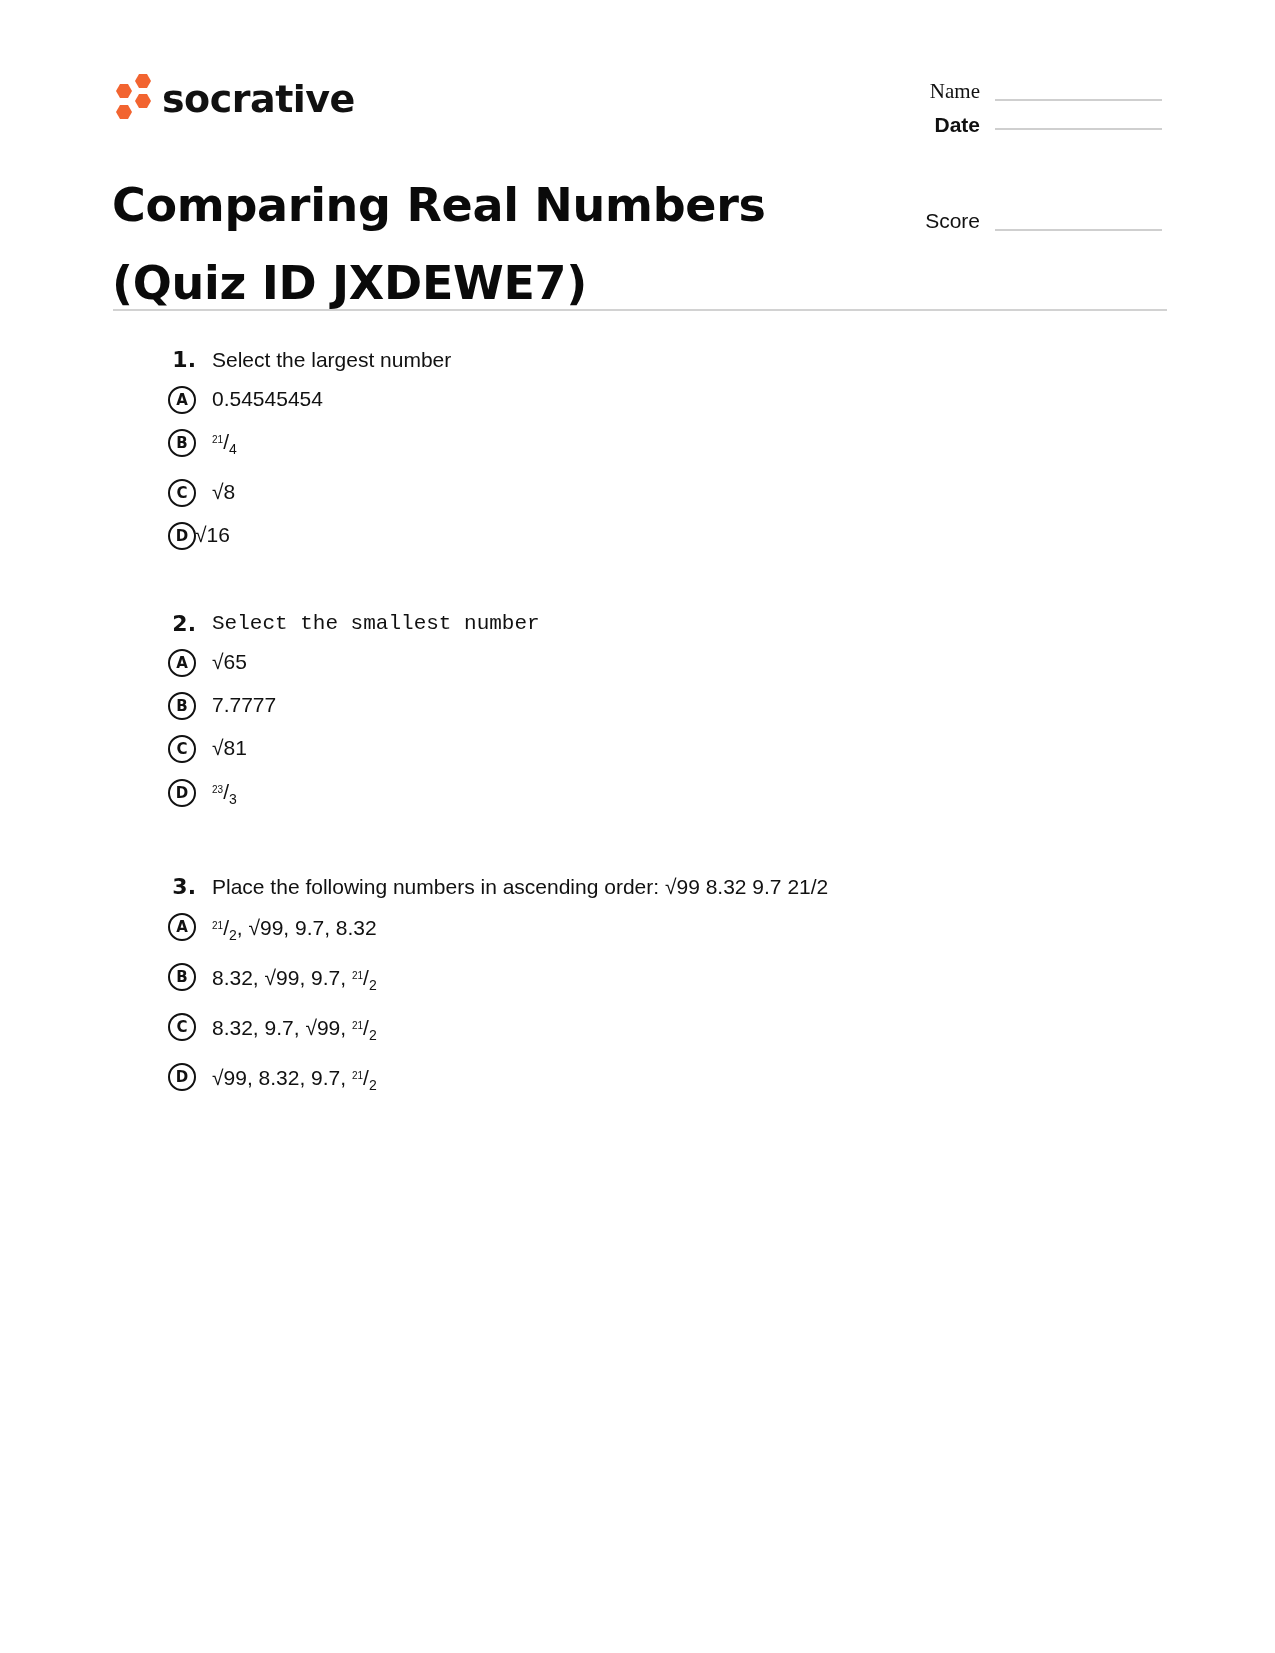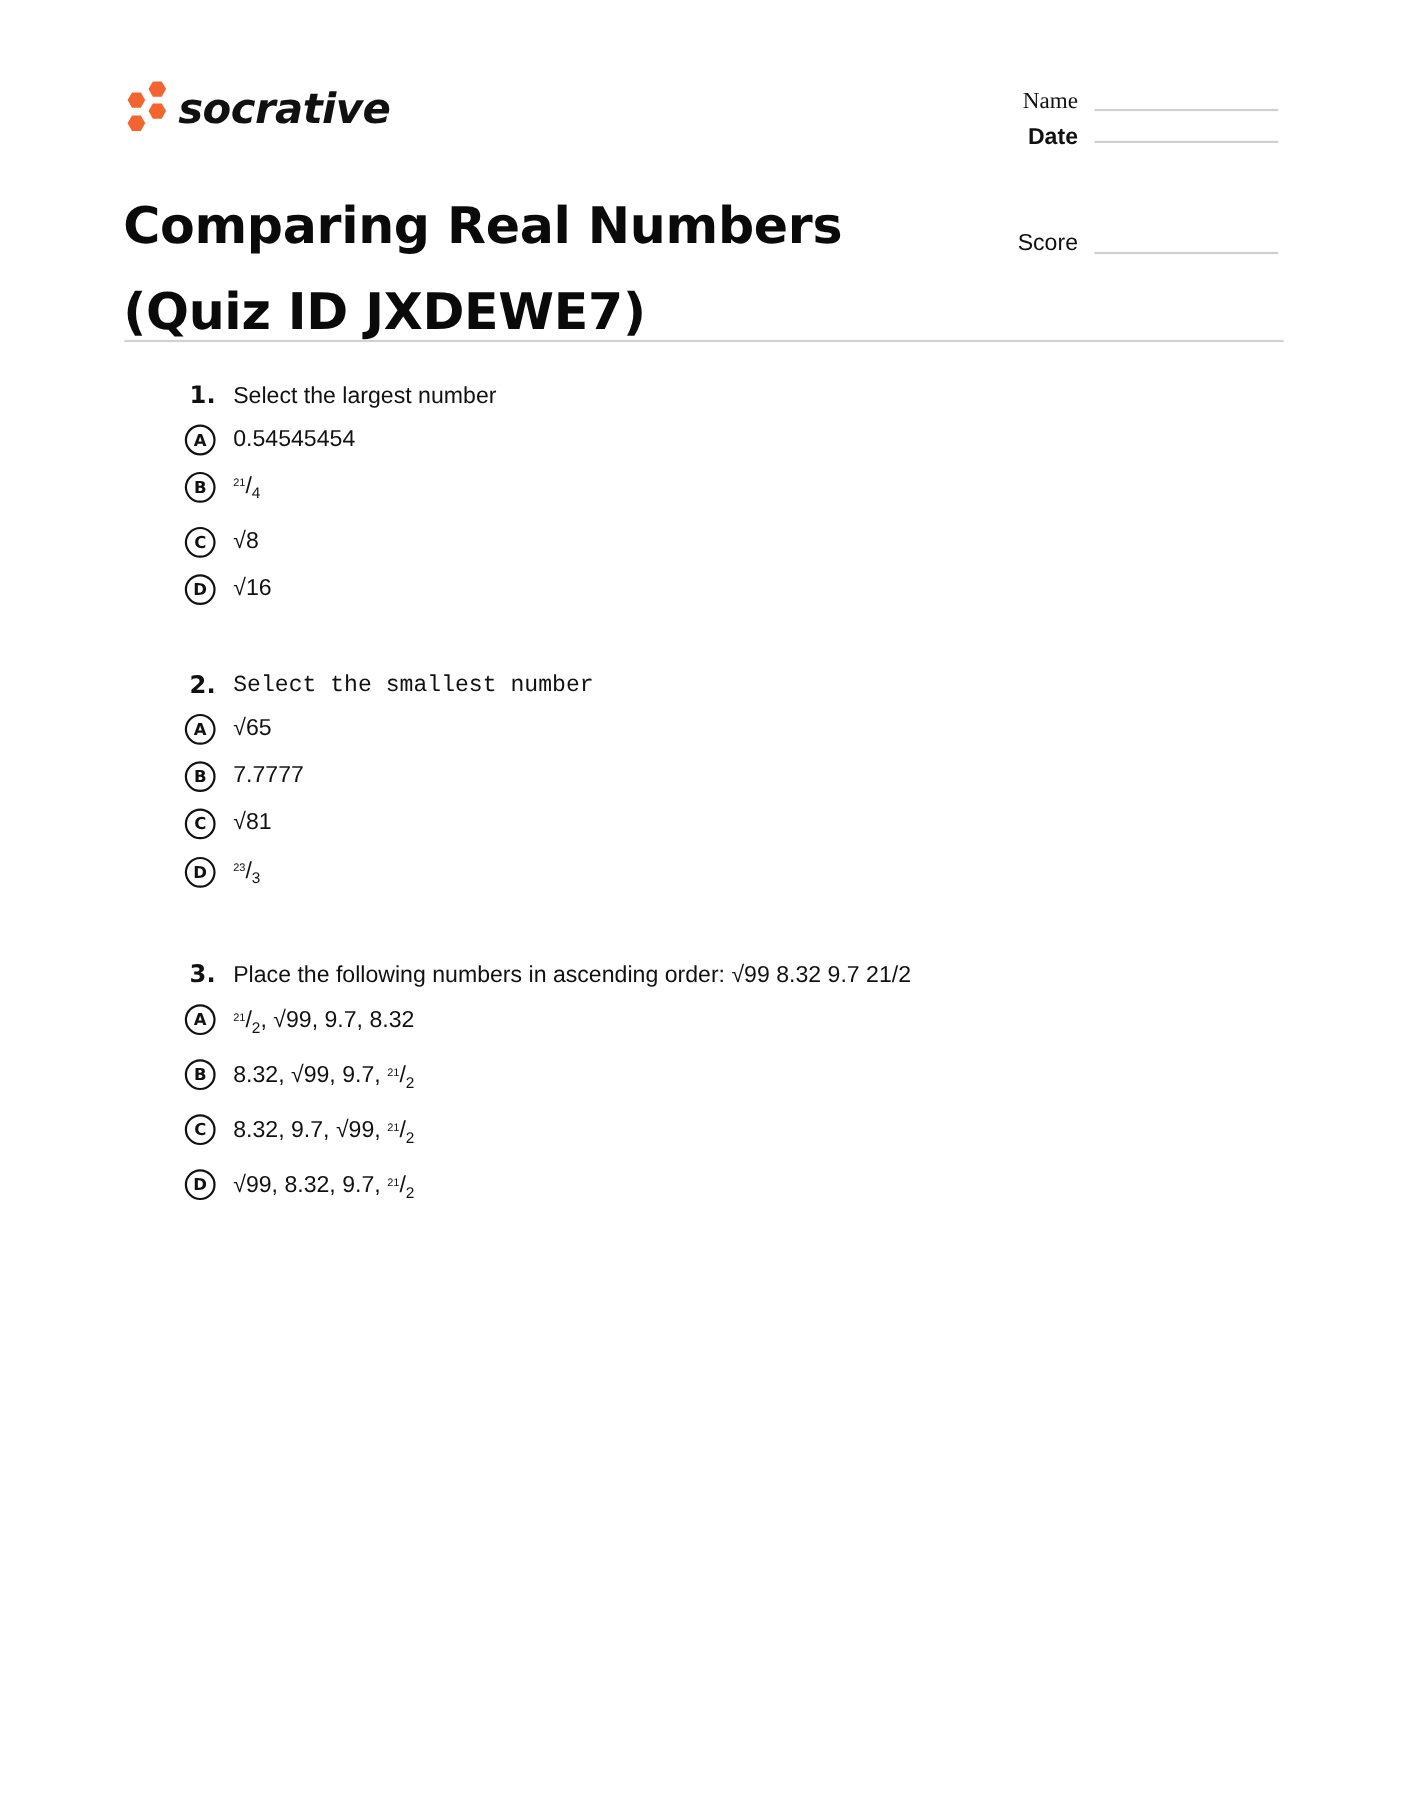--- a/index.html
+++ b/index.html
@@ -2,21 +2,21 @@
 <html><head>
 <meta charset="utf-8">
 <style>
   html, body { margin:0; padding:0; background:#ffffff; }
   body { width:1275px; height:1653px; position:relative; overflow:hidden;
          font-family:"Liberation Sans", sans-serif; color:#111; }
   .abs { position:absolute; }
   .logo { left:112px; top:72px; width:240px; height:54px; }
   .logo svg { position:absolute; left:0; top:0; }
   .logo-text { position:absolute; left:50px; top:0px; font-family:"DejaVu Sans", sans-serif;
-               font-size:38px; font-weight:bold; letter-spacing:-0.5px; color:#111; line-height:54px;font-style:italic; }
+               font-size:38px; font-weight:bold; letter-spacing:-0.5px; color:#111; line-height:54px; }
   .title { left:112px; top:166px; width:780px; font-family:"DejaVu Sans", sans-serif;
            font-size:46px; font-weight:bold; line-height:78px; color:#0a0a0a; letter-spacing:-0.3px; }
   .field-label { font-size:21px; color:#111; text-align:right; width:120px; }
   .field-line { height:0; border-top:2px solid #cfcfcf; width:167px; }
   .divider { left:113px; top:309px; width:1054px; height:0; border-top:2px solid #d2d2d2; }
   .qnum { font-family:"DejaVu Sans", sans-serif; font-weight:bold; font-size:22px; width:34px; text-align:right; }
   .qtext { font-size:21px; color:#111; white-space:nowrap; }
   .opt-circle { width:28px; height:28px; border:2px solid #111; border-radius:50%;
                 box-sizing:border-box; display:flex; align-items:center; justify-content:center;
                 font-family:"DejaVu Sans", sans-serif; font-weight:bold; font-size:15px; }
@@ -54,21 +54,21 @@
 <div class="abs opt-circle" style="left:168px; top:386px;">A</div>
 <div class="abs opt-text" style="left:212px; top:387px;">0.54545454</div>
 
 <div class="abs opt-circle" style="left:168px; top:429px;">B</div>
 <div class="abs opt-text frac" style="left:212px; top:430px;"><sup>21</sup>/<sub>4</sub></div>
 
 <div class="abs opt-circle" style="left:168px; top:479px;">C</div>
 <div class="abs opt-text" style="left:212px; top:480px;">√8</div>
 
 <div class="abs opt-circle" style="left:168px; top:522px;">D</div>
-<div class="abs opt-text" style="left:212px; top:523px;">√16</div>
+<div class="abs opt-text" style="left:195px; top:523px;">√16</div>
 
 <div class="abs qnum" style="left:162px; top:611px;">2.</div>
 <div class="abs qtext" style="left:212px; top:612px;font-family:Liberation Mono, monospace;">Select the smallest number</div>
 
 <div class="abs opt-circle" style="left:168px; top:649px;">A</div>
 <div class="abs opt-text" style="left:212px; top:650px;">√65</div>
 
 <div class="abs opt-circle" style="left:168px; top:692px;">B</div>
 <div class="abs opt-text" style="left:212px; top:693px;">7.7777</div>
 

